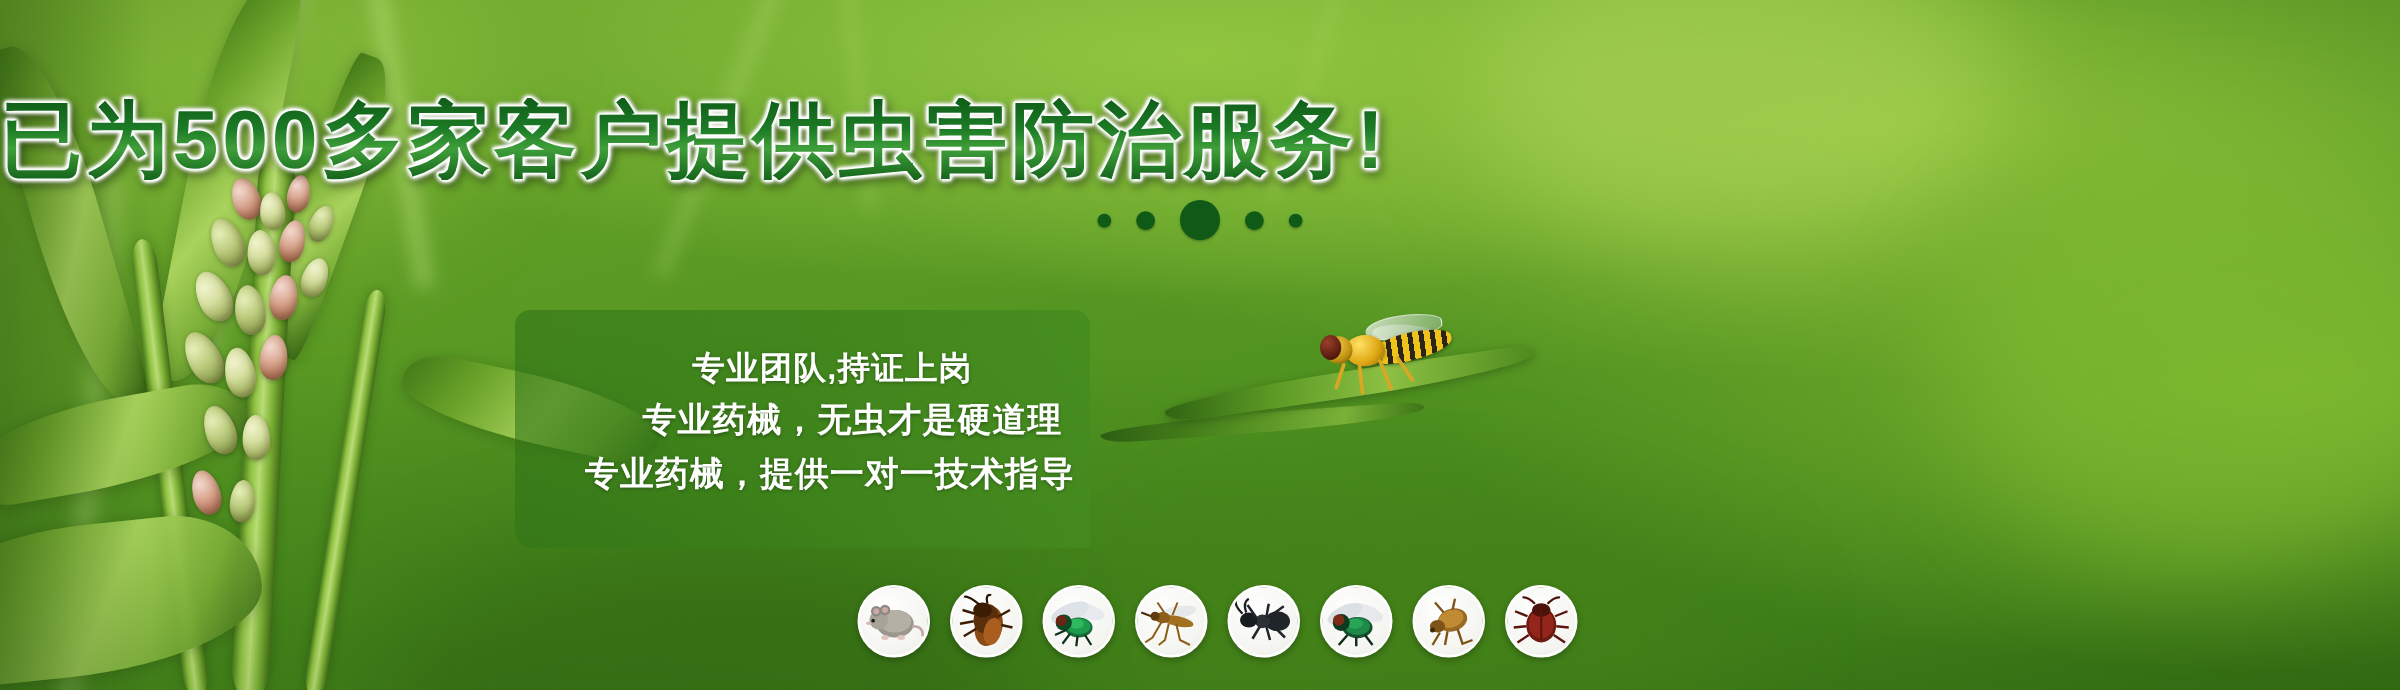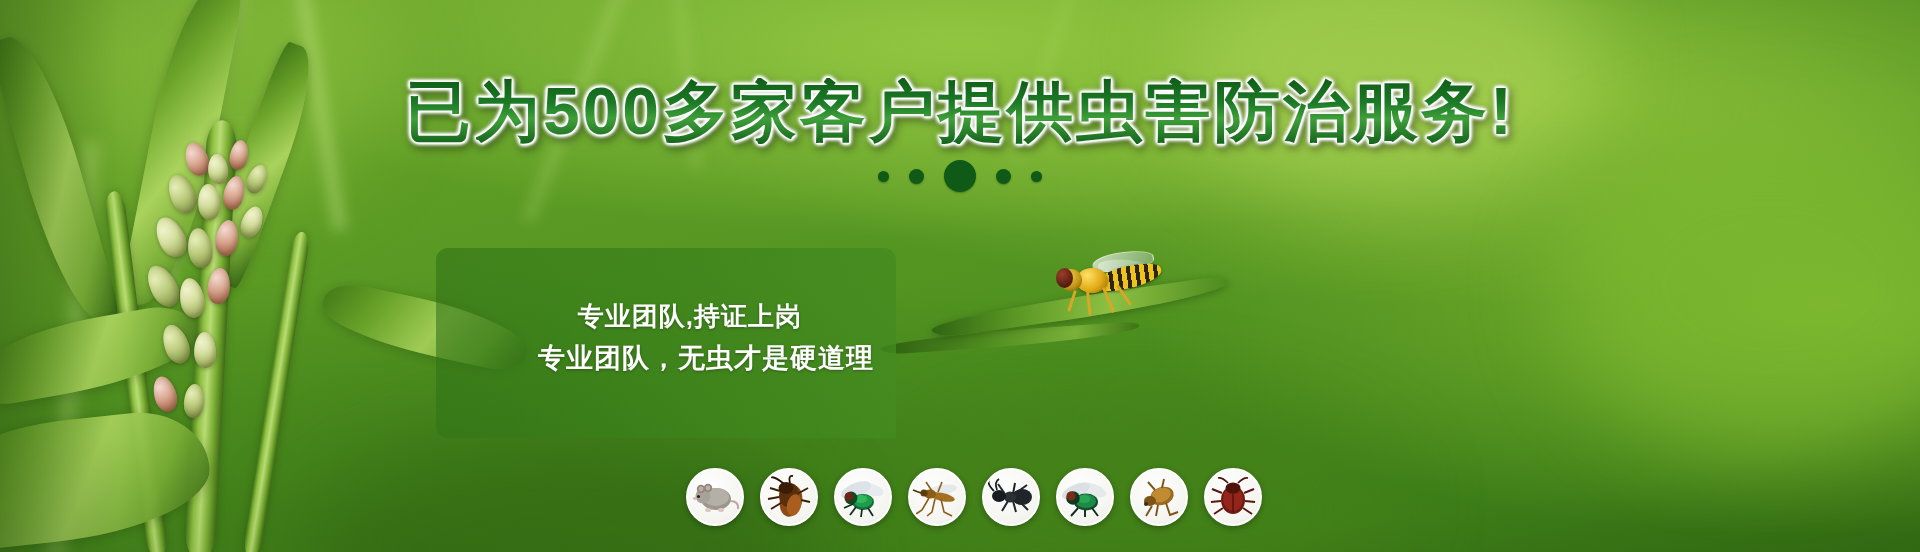--- a/index.html
+++ b/index.html
@@ -98,39 +98,38 @@
   .slogan-panel {
     position:absolute; left:412px; top:248px;
     width:460px; height:190px;
     background:linear-gradient(100deg, rgba(46,112,22,0.56) 0%, rgba(57,128,26,0.72) 45%, rgba(68,140,32,0.78) 100%);
     border-radius:12px 12px 0 12px;
     display:flex; flex-direction:column;
     align-items:flex-end;
     justify-content:center;
     gap:16px;
     padding:2px 12px 14px 0;
-    margin-left:24px;
   }
   .slogan-line {
     color:#ffffff;
     font-size:27px;
     font-weight:bold;
     letter-spacing:1px;
     white-space:nowrap;
     text-shadow:0 1px 3px rgba(0,0,0,0.32);
     line-height:1;
   }
   .slogan-line.l1 { font-size:26px; padding-right:82px; }
   .slogan-line.l2 { font-size:27px; padding-right:10px; }
   .slogan-line.l3 { font-size:27px; padding-right:0px; }
 
   
   .headline {
     position:absolute; left:0; top:78px; width:1920px;
-    text-align:center;
+    text-align:left;
     font-size:66px;
     font-weight:bold;
     letter-spacing:3px;
     color:#196b1f;
     white-space:nowrap;
     background:linear-gradient(180deg,#0f5c17 0%,#1c7b26 38%,#3f9f3a 62%,#14641b 100%);
     -webkit-background-clip:text;
     background-clip:text;
     -webkit-text-fill-color:transparent;
     filter:
@@ -320,21 +319,22 @@
   <div class="dots">
     <span class="dot s"></span>
     <span class="dot m"></span>
     <span class="dot l"></span>
     <span class="dot m"></span>
     <span class="dot s"></span>
   </div>
 
   <div class="slogan-panel">
     <div class="slogan-line l1">专业团队,持证上岗</div>
-    <div class="slogan-line l2">专业团队，无虫才是硬道理</div>
+    <div class="slogan-line l2">专业药械，无虫才是硬道理</div>
+    <div class="slogan-line l3">专业药械，提供一对一技术指导</div>
   </div>
 
 
   <div class="pest-row">
 
     <div class="pest">
       <svg width="50" height="40" viewBox="0 0 50 40">
         <ellipse cx="26" cy="22" rx="15" ry="11" fill="#9b968e"></ellipse>
         <ellipse cx="26" cy="20" rx="13" ry="9" fill="#b5b0a6"></ellipse>
         <circle cx="13" cy="19" r="7.5" fill="#a8a39a"></circle>

